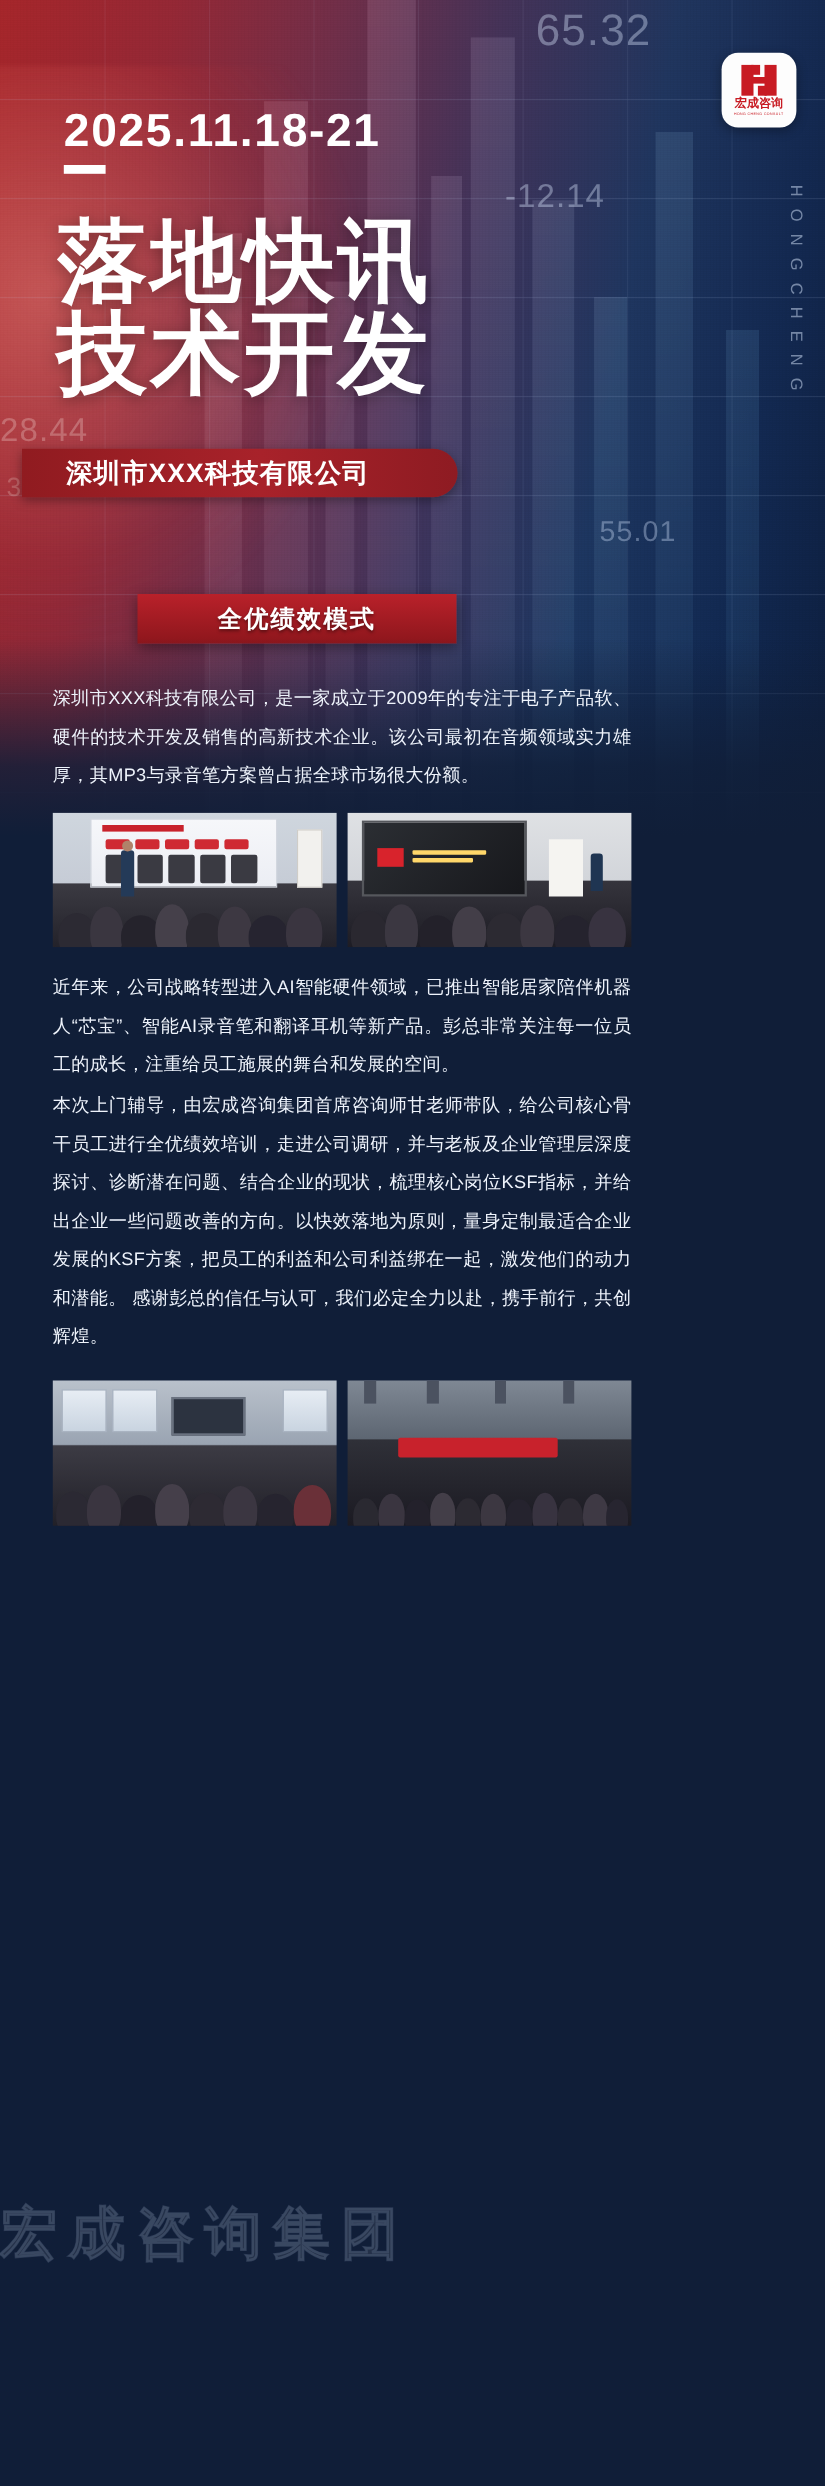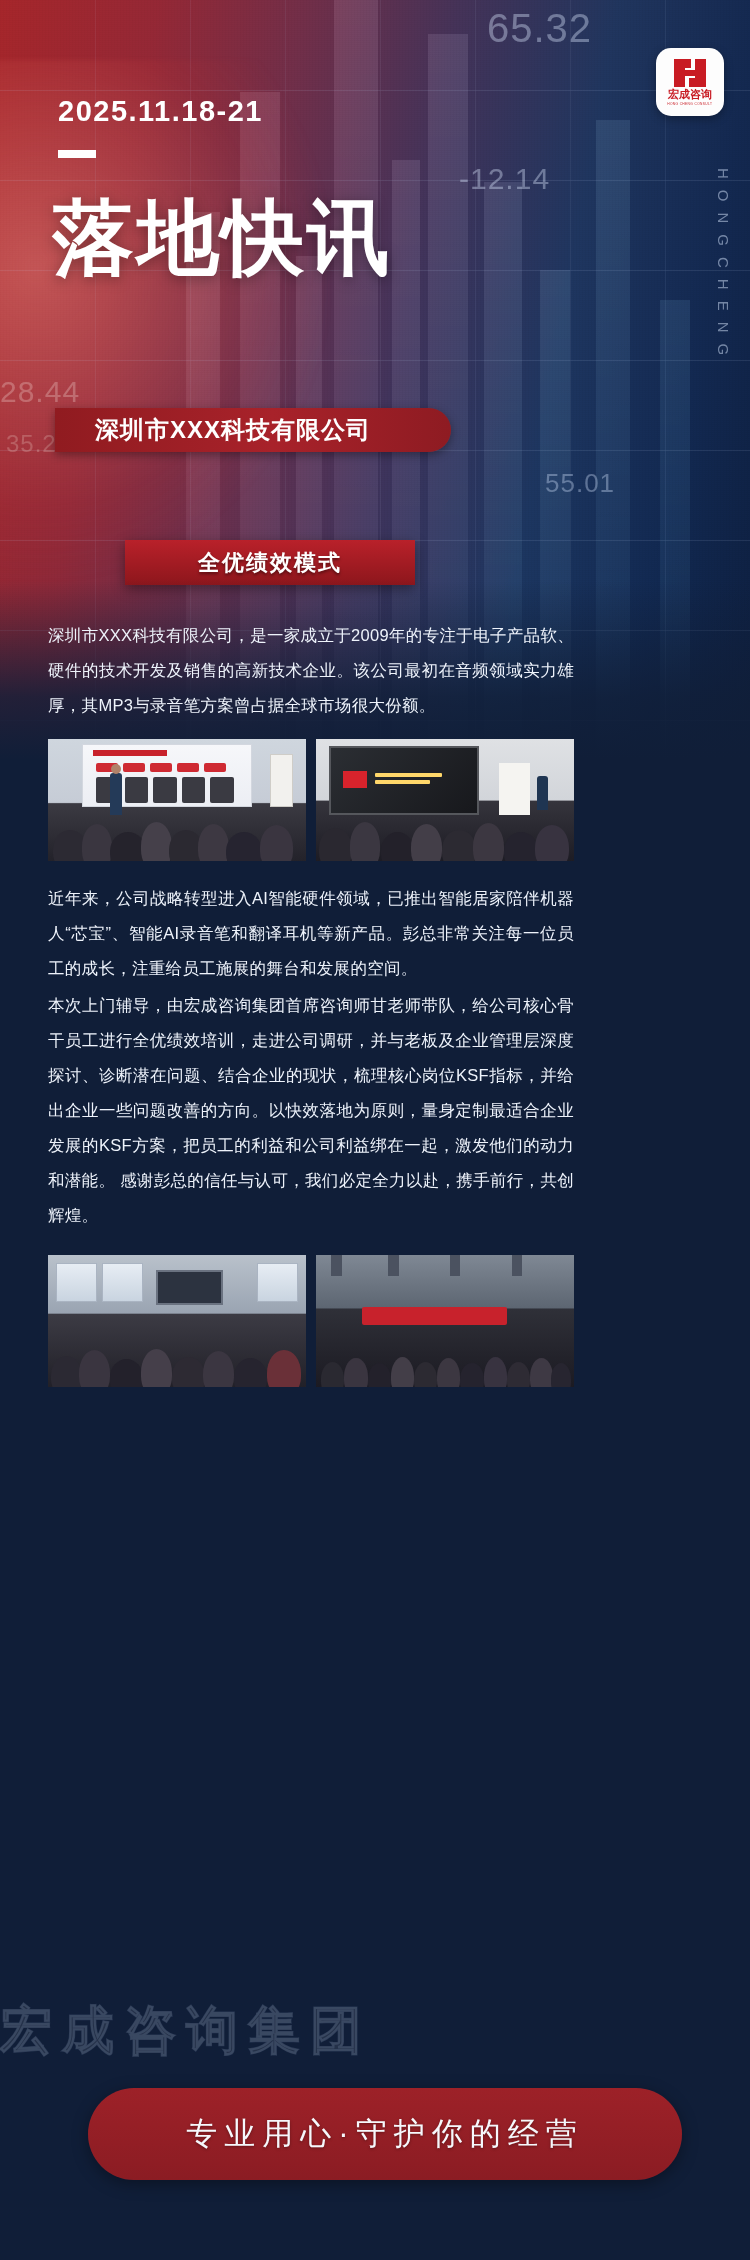--- a/index.html
+++ b/index.html
@@ -76,38 +76,37 @@
     box-shadow:0 3px 10px rgba(0,0,0,.30);
     display:flex; flex-direction:column; align-items:center; justify-content:center; gap:2px;
   }
   .logo-mark { width:32px; height:28px; position:relative; }
   .logo-mark .lm { position:absolute; background:#c81b23; }
   .logo-cn { font-size:11px; color:#c81b23; font-weight:bold; letter-spacing:0; line-height:1; }
   .logo-en { font-size:3.4px; color:#c81b23; letter-spacing:.4px; transform:scale(.95); }
 
   .date {
     position:absolute; left:58px; top:95px;
-    font-size:29px; font-weight:bold; color:#fff; letter-spacing:1.5px;
+    font-size:42px; font-weight:bold; color:#fff; letter-spacing:1.5px;
   }
   .date-rule { position:absolute; left:58px; top:150px; width:38px; height:8px; background:#fff; }
 
   .big-title {
     position:absolute; left:52px; top:196px; width:420px;
     font-size:82px; font-weight:bold; color:#fff; line-height:1.02;
     letter-spacing:3px; text-shadow:0 3px 14px rgba(0,0,0,.35);
   }
   .big-title span { display:block; }
 
   .corp-banner {
     position:absolute; left:20px; top:408px; width:396px; height:44px;
     background:linear-gradient(90deg,#901b20 0%,#a8222a 55%,#8e1b22 100%);
     border-radius:0 22px 22px 0;
     display:flex; align-items:center; padding-left:40px;
     box-shadow:0 3px 10px rgba(0,0,0,.35);
-    margin-left:35px;
   }
   .corp-banner span { font-size:24px; font-weight:bold; color:#fff; letter-spacing:1px; }
 
   .ghost-mode {
     position:absolute; left:52px; top:468px; width:650px;
     font-size:53px; font-weight:bold; letter-spacing:18px;
     color:rgba(255,255,255,.10);
     text-shadow:0 2px 0 rgba(255,255,255,.07), 0 0 18px rgba(170,200,255,.10);
     -webkit-text-stroke:1px rgba(190,212,245,.17);
   }
@@ -258,20 +257,21 @@
     </div>
     <div class="logo-cn">宏成咨询</div>
     <div class="logo-en">HONG CHENG CONSULT</div>
   </div>
 
   <div class="date">2025.11.18-21</div>
   <div class="date-rule"></div>
 
   <div class="big-title">
     <span>落地快讯</span>
+    <span>技术开发</span>
   </div>
 
   <div class="corp-banner">
     <span>深圳市XXX科技有限公司</span>
   </div>
 
 
   <div class="mode-badge">
     <span>全优绩效模式</span>
   </div>
@@ -373,16 +373,13 @@
         <b style="left:74%;width:9%;height:34px;background:#2e2b34"></b>
         <b style="left:83%;width:9%;height:38px;background:#3e3944"></b>
         <b style="left:91%;width:8%;height:33px;background:#272530"></b>
       </div>
     </div>
   </div>
 </div>
 
 <div class="footer">
   <div class="ghost-foot">宏成咨询集团</div>
-  <div class="slogan">
-    <span>专业用心·守护你的经营</span>
-  </div>
 </div>
 
 </body></html>

